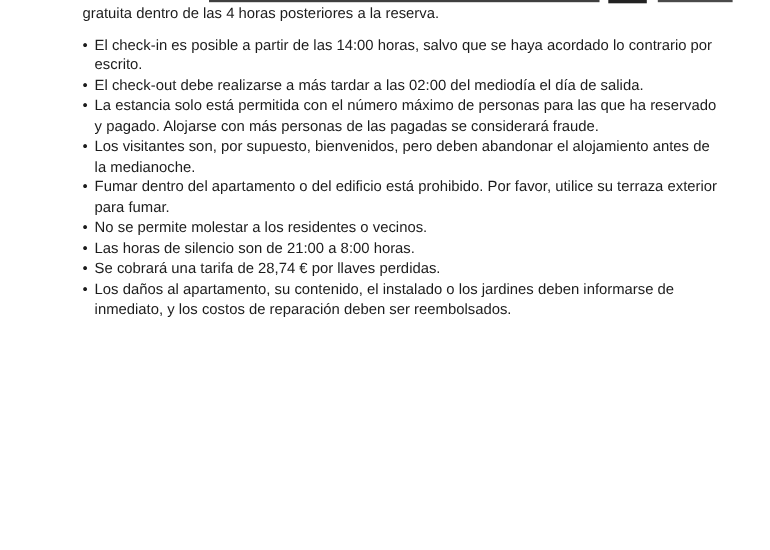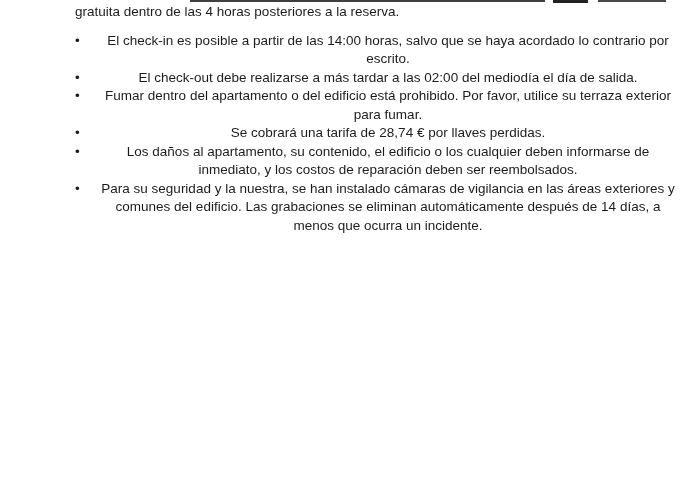--- a/index.html
+++ b/index.html
@@ -27,21 +27,20 @@
     white-space: pre-line;
   }
   .rules {
     list-style: none;
     margin: 10px 0 0 0;
     padding: 0 10px 0 86px;
   }
   .rules li {
     position: relative;
     white-space: pre-line;
-    text-align: center;
   }
   .rules li::before {
     content: "\2022";
     position: absolute;
     left: -11px;
     top: 0;
   }
 </style>
 </head>
 <body>
@@ -50,22 +49,25 @@
   <div class="clip-frag a"></div>
   <div class="clip-frag b"></div>
   <div class="clip-frag c"></div>
 
   <p class="intro">gratuita dentro de las 4 horas posteriores a la reserva.</p>
 
   <ul class="rules">
     <li>El check-in es posible a partir de las 14:00 horas, salvo que se haya acordado lo contrario por
 escrito.</li>
     <li>El check-out debe realizarse a más tardar a las 02:00 del mediodía el día de salida.</li>
+    <li>La estancia solo está permitida con el número máximo de personas para las que ha reservado
+y pagado. Alojarse con más personas de las pagadas se considerará fraude.</li>
+    <li>Los visitantes son, por supuesto, bienvenidos, pero deben abandonar el alojamiento antes de
+la medianoche.</li>
     <li>Fumar dentro del apartamento o del edificio está prohibido. Por favor, utilice su terraza exterior
 para fumar.</li>
+    <li>No se permite molestar a los residentes o vecinos.</li>
+    <li>Las horas de silencio son de 21:00 a 8:00 horas.</li>
     <li>Se cobrará una tarifa de 28,74 € por llaves perdidas.</li>
-    <li>Los daños al apartamento, su contenido, el edificio o los cualquier deben informarse de
+    <li>Los daños al apartamento, su contenido, el instalado o los jardines deben informarse de
 inmediato, y los costos de reparación deben ser reembolsados.</li>
-    <li>Para su seguridad y la nuestra, se han instalado cámaras de vigilancia en las áreas exteriores y
-comunes del edificio. Las grabaciones se eliminan automáticamente después de 14 días, a
-menos que ocurra un incidente.</li>
   </ul>
 </div>
 
 </body></html>

